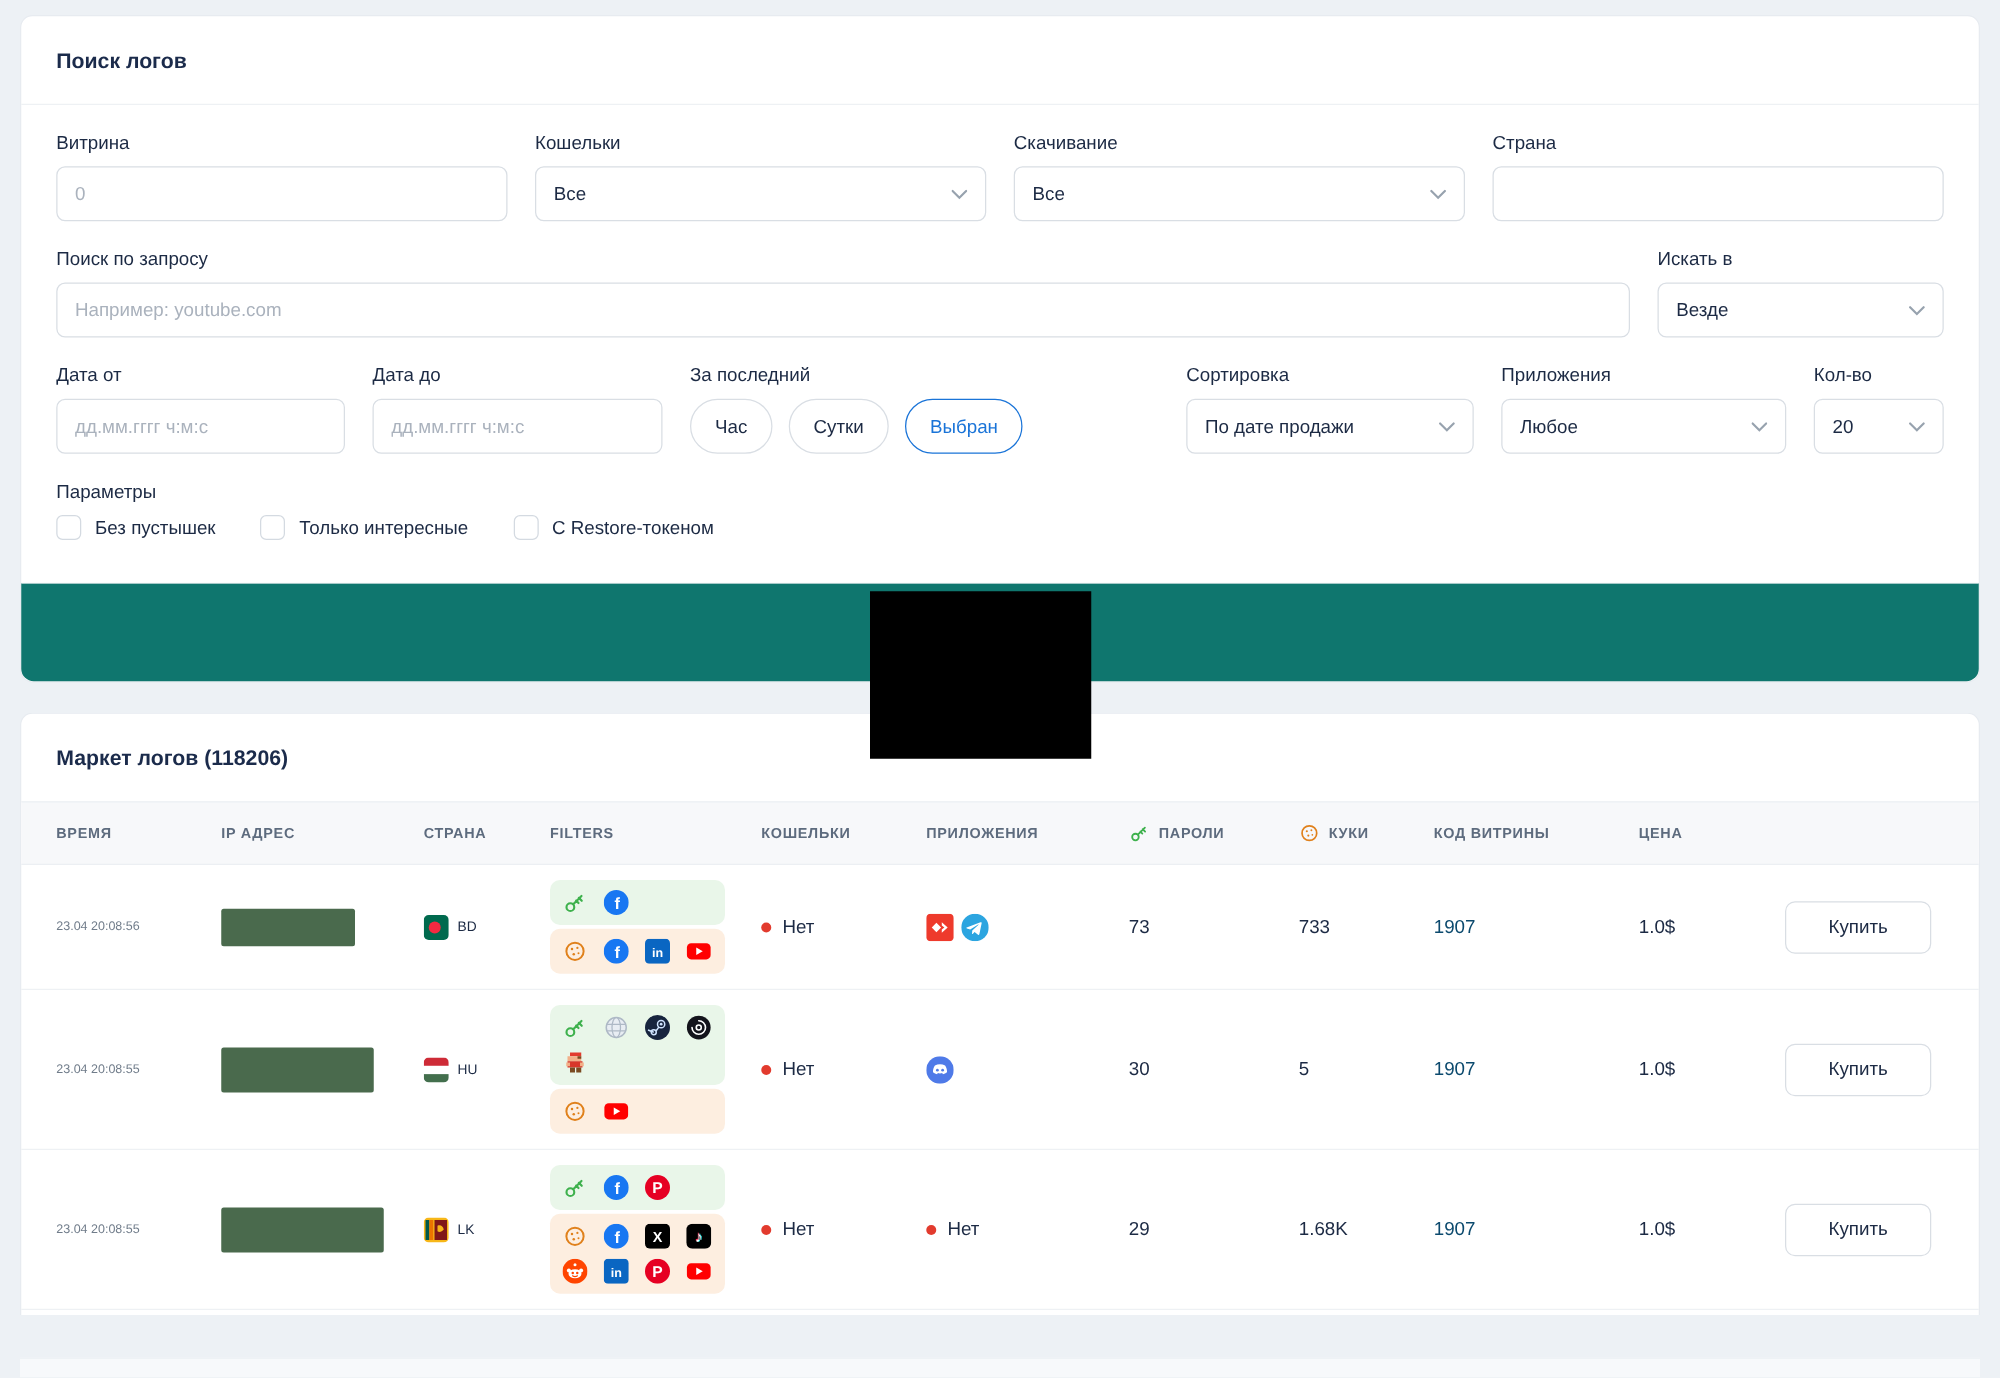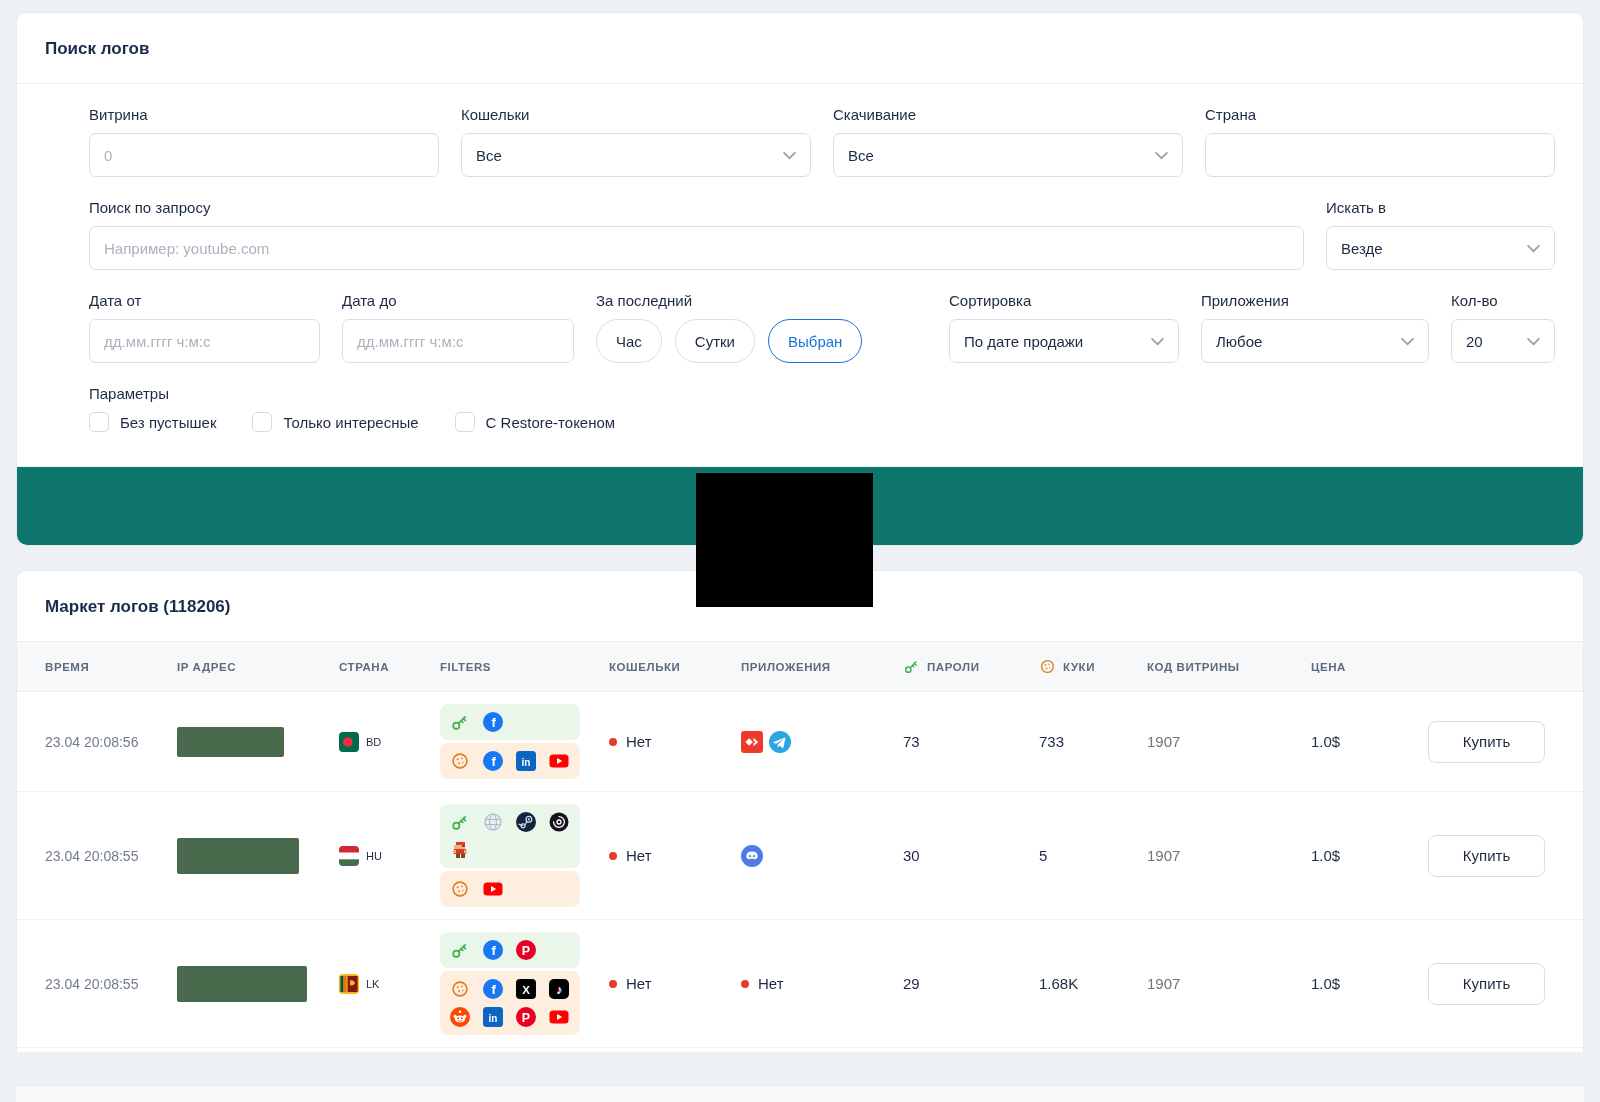--- a/index.html
+++ b/index.html
@@ -8,21 +8,21 @@
     font-family: "Liberation Sans", "DejaVu Sans", sans-serif;
     background:#edf1f5; color:#1c2a44; overflow:hidden;
   }
   .page { position:relative; width:1600px; height:1102px; overflow:hidden; }
 
   .card { background:#fff; border:1px solid #e7ebf0; border-radius:10px; margin:0 16px; }
   .card1 { margin-top:12px; }
   .card2 { margin-top:24px; border-radius:10px 10px 0 0; border-bottom:none; padding-bottom:4px;}
 
   .card-header { padding:26px 28px 24px; font-size:17px; font-weight:700; color:#1b2b4b; border-bottom:1px solid #eef1f4; }
-  .card1-body { padding:22px 28px 0;margin-left:44px; }
+  .card1-body { padding:22px 28px 0; }
 
   .frow { display:grid; gap:22px; margin-bottom:22px; }
   .frow-1 { grid-template-columns:repeat(4,1fr); }
   .frow-2 { grid-template-columns:1fr 229px; }
   .frow-3 { grid-template-columns:231px 232px 275px 1fr 230px 228px 104px; }
   .label { font-size:15px; font-weight:500; color:#1c2a44; margin-bottom:10px; }
   .tinput, .select {
     height:44px; width:100%; border:1px solid #d9dee4; border-radius:7px;
     background:#fff; font-size:15px; color:#1c2a44; padding:0 14px;
     font-family:"Liberation Sans","DejaVu Sans",sans-serif;
@@ -62,40 +62,40 @@
   .thead {
     background:#f7f8fa; border-top:1px solid #eceff3; border-bottom:1px solid #eceff3;
     padding-top:16px; padding-bottom:16px;
   }
   .th { font-size:11.5px; font-weight:700; letter-spacing:.05em; color:#5d6b7e; text-transform:uppercase; display:flex; align-items:center; gap:7px;}
   .th .hicon { width:17px; height:17px; display:inline-flex; }
   .th .hicon svg { width:100%; height:100%; }
 
   .trow { padding-top:12px; padding-bottom:12px; border-bottom:1px solid #eef1f4; }
   .cell { font-size:15px; color:#1c2a44; }
-  .time { font-size:14px; color:#707c8a; }
+  .time { font-size:10px; color:#707c8a; }
   .ipbar { height:30px; background:#4a6a4d; border-radius:2px; }
   .country { display:flex; align-items:center; gap:7px; font-size:11px; }
   .flag { width:20px; height:20px; display:inline-flex; flex:0 0 auto; }
   .flag svg { width:100%; height:100%; }
 
   .filters-cell { display:flex; flex-direction:column; gap:3px; }
   .chip { width:140px; border-radius:8px; padding:8px 10px; display:flex; flex-wrap:wrap; gap:8px 13px; align-items:center; }
   .chip-green { background:#e9f6e9; }
   .chip-orange { background:#fdeee0; }
   .ricon { width:20px; height:20px; display:inline-flex; flex:0 0 auto; }
   .ricon svg { width:100%; height:100%; }
 
   .status { display:flex; align-items:center; gap:9px; }
   .dot { width:8px; height:8px; border-radius:50%; background:#e23b2e; flex:0 0 auto; }
 
   .apps-cell { display:flex; align-items:center; gap:6px; }
   .apps-cell .ricon { width:22px; height:22px; }
 
-  .code-link { color:#737373; text-decoration:none; cursor:pointer; font-size:15px; }
+  .code-link { color:#0c4a6e; text-decoration:none; cursor:pointer; font-size:15px; }
   .buy-btn {
     width:117px; height:42px; background:#fff; border:1px solid #d9dee4; border-radius:8px;
     font-size:15px; color:#1c2a44; cursor:pointer; font-family:inherit;
   }
   .bottom-strip { position:absolute; left:16px; right:16px; bottom:0; height:16px; background:#f7f9fb; border-top:1px solid #eceff3; }
 
   .redact { position:absolute; left:696px; top:473px; width:177px; height:134px; background:#000; z-index:50; }
 </style>
 </head>
 <body>

